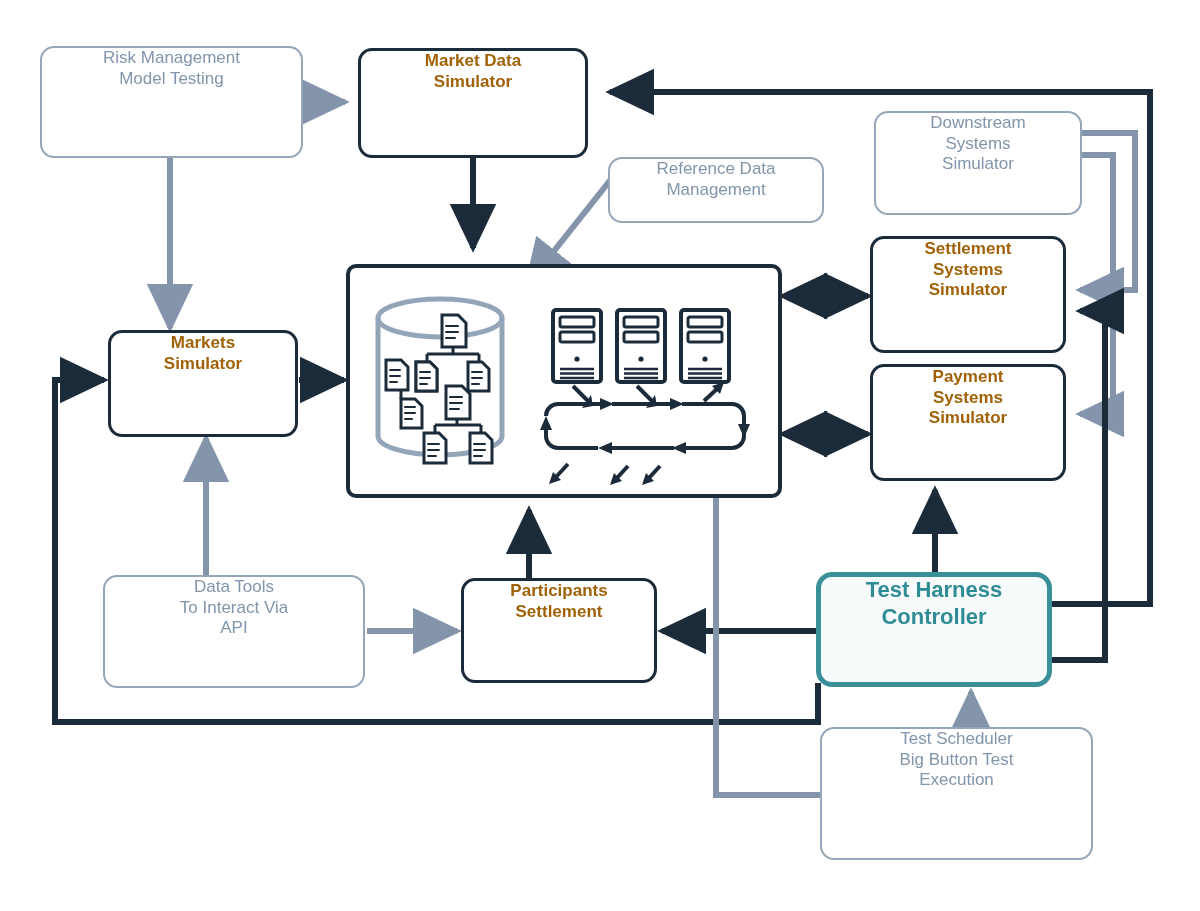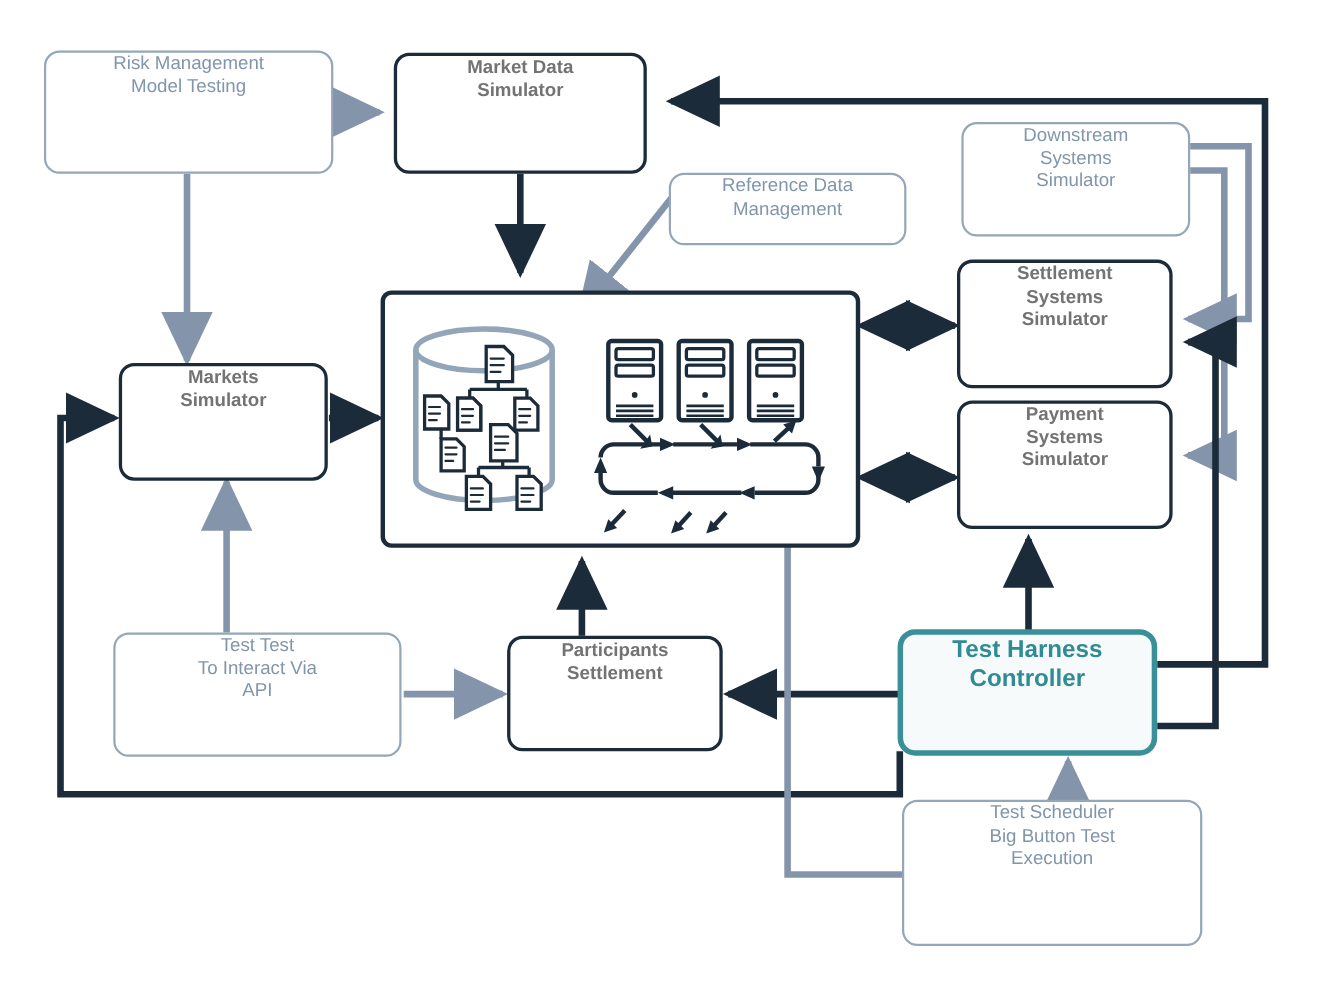--- a/index.html
+++ b/index.html
@@ -6,21 +6,21 @@
   body{width:1200px;height:911px;position:relative;overflow:hidden;
        font-family:"Liberation Sans","DejaVu Sans",sans-serif;}
   #stage{position:absolute;left:0;top:0;width:1200px;height:911px;}
   svg#wires{position:absolute;left:0;top:0;width:1200px;height:911px;}
 
   .node{position:absolute;box-sizing:border-box;display:flex;align-items:flex-start;
         justify-content:center;text-align:center;border-radius:14px;background:#ffffff;}
   .node .lbl{white-space:pre-line;line-height:1.22;}
 
   
-  .dark{border:3px solid #1c2b3a;color:#737373;font-weight:bold;font-size:17px;}
+  .dark{border:3px solid #1c2b3a;color:#a16207;font-weight:bold;font-size:17px;}
   
   .muted{border:2px solid #94a6b8;color:#8195ab;font-weight:normal;font-size:17px;}
   
   .accent{border:5px solid #3a9099;color:#2f8b94;font-weight:bold;font-size:22px;
           background:#f7fafb;border-radius:16px;}
 
   
   .panel{position:absolute;box-sizing:border-box;border:4px solid #1c2b3a;border-radius:10px;
          background:#ffffff;}
 
@@ -118,21 +118,21 @@
 Systems
 Simulator</span>
   </div>
 
   <div class="node dark" style="left:108px;top:330px;width:190px;height:107px;">
     <span class="lbl">Markets
 Simulator</span>
   </div>
 
   <div class="node muted" style="left:103px;top:575px;width:262px;height:113px;">
-    <span class="lbl">Test Test
+    <span class="lbl">Data Tools
 To Interact Via
 API</span>
   </div>
 
   <div class="node dark" style="left:461px;top:578px;width:196px;height:105px;">
     <span class="lbl">Participants
 Settlement</span>
   </div>
 
   <div class="node muted" style="left:820px;top:727px;width:273px;height:133px;">

